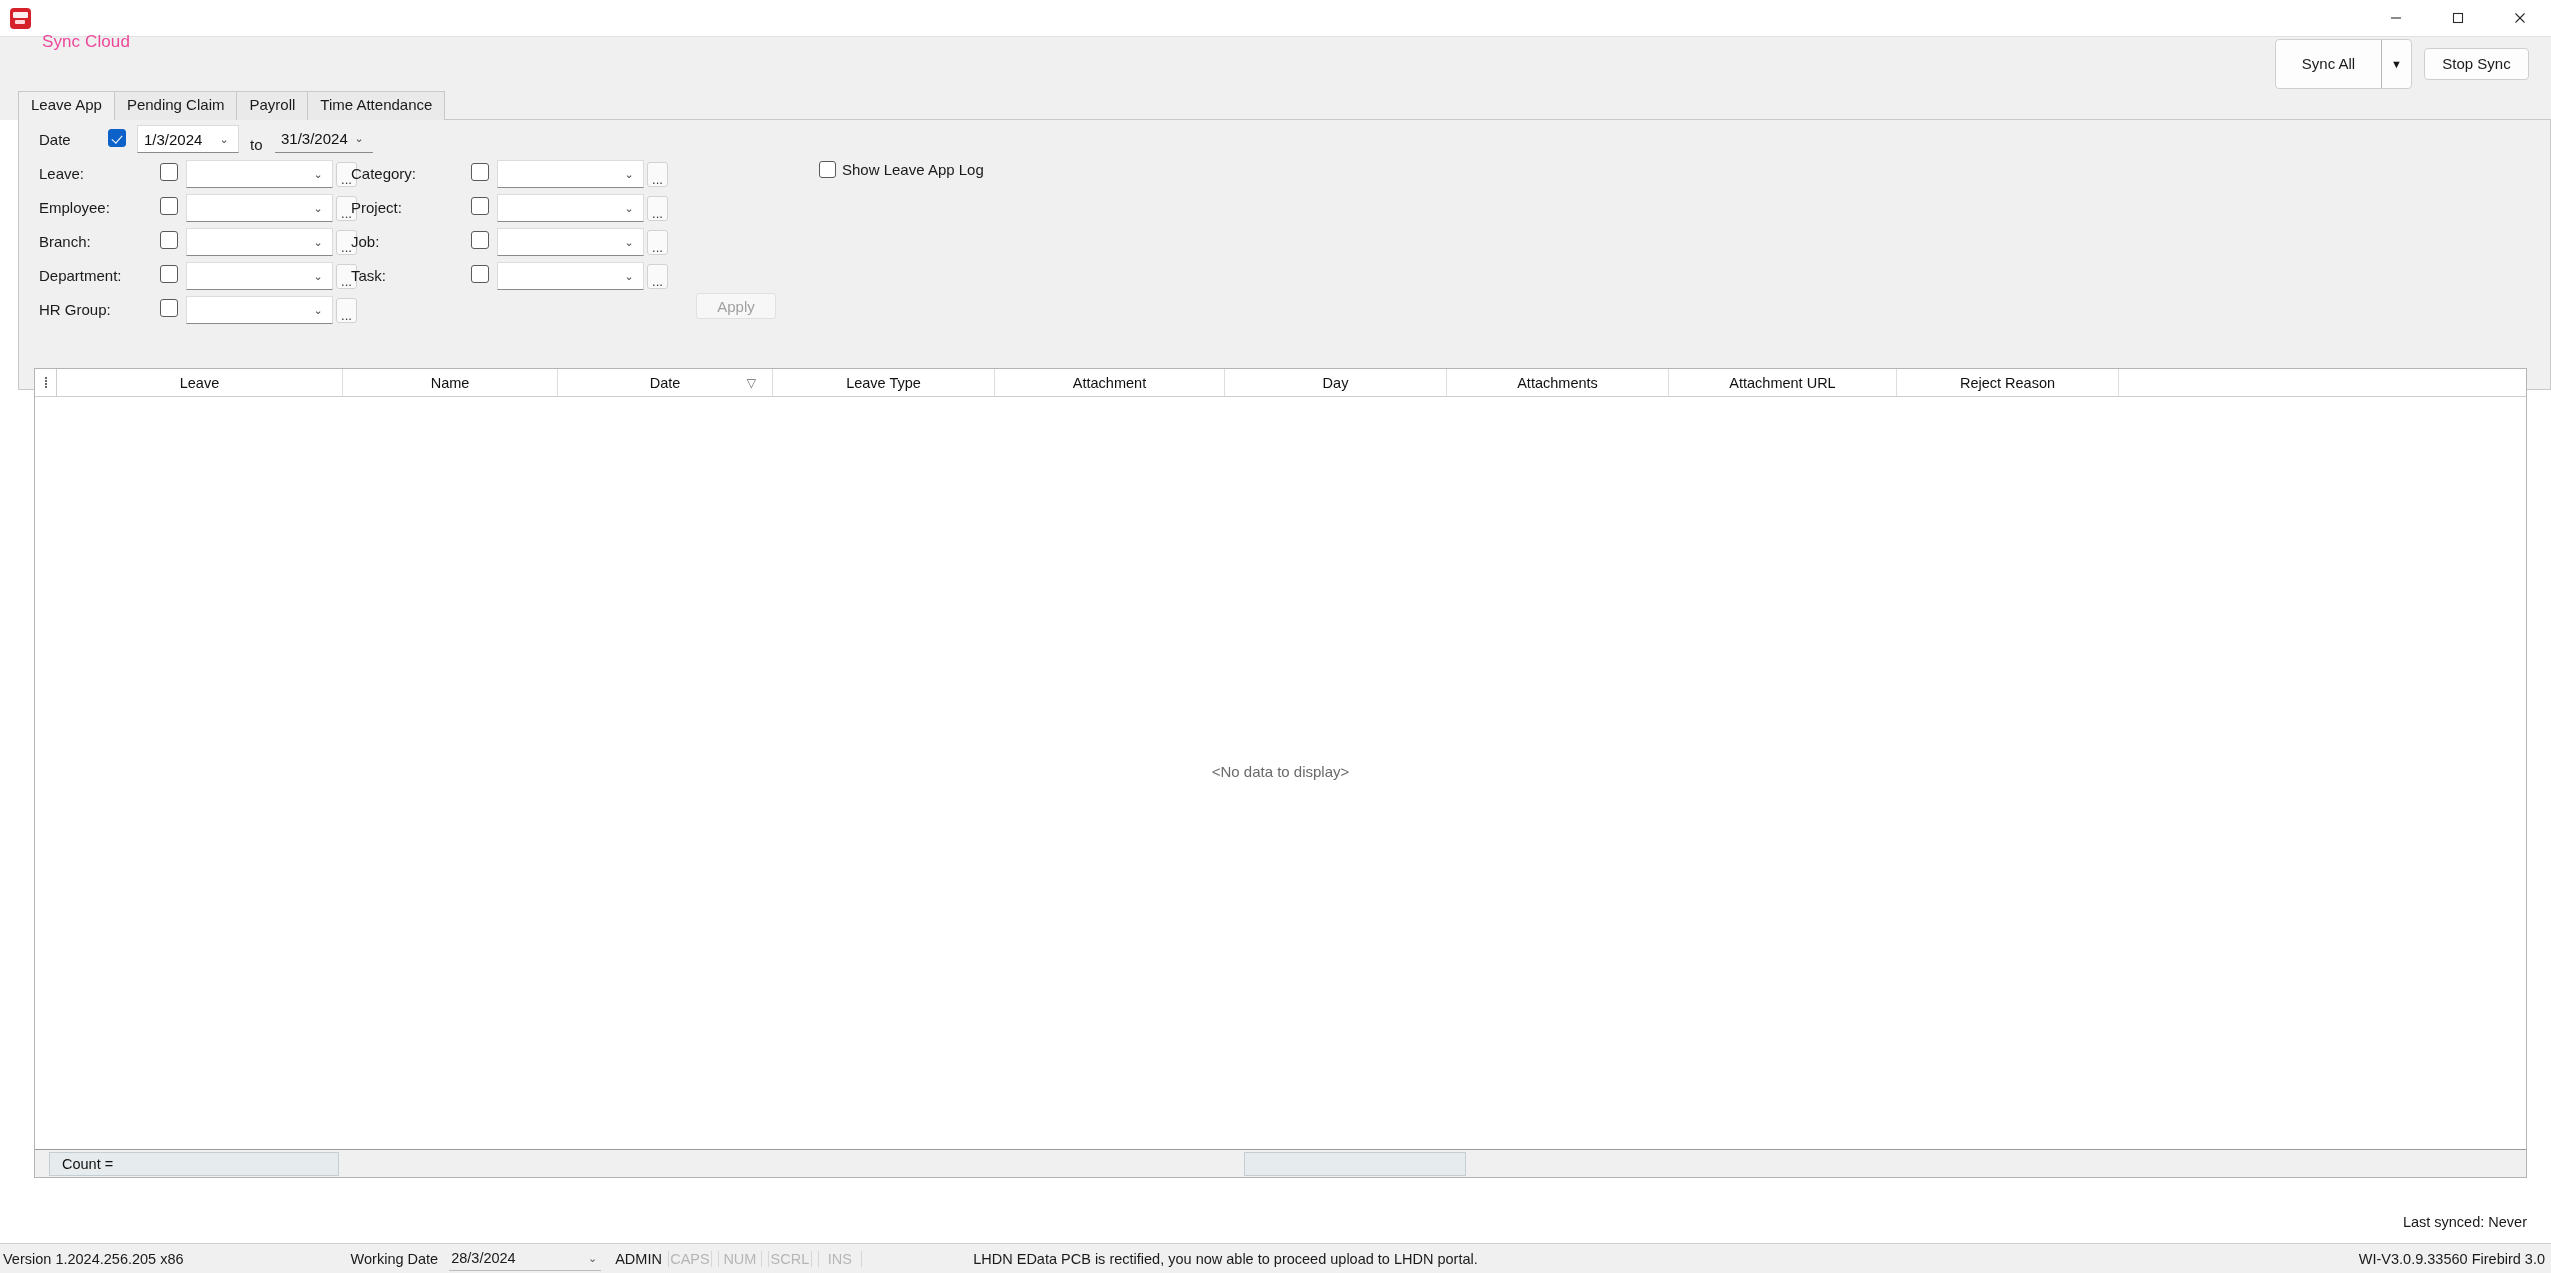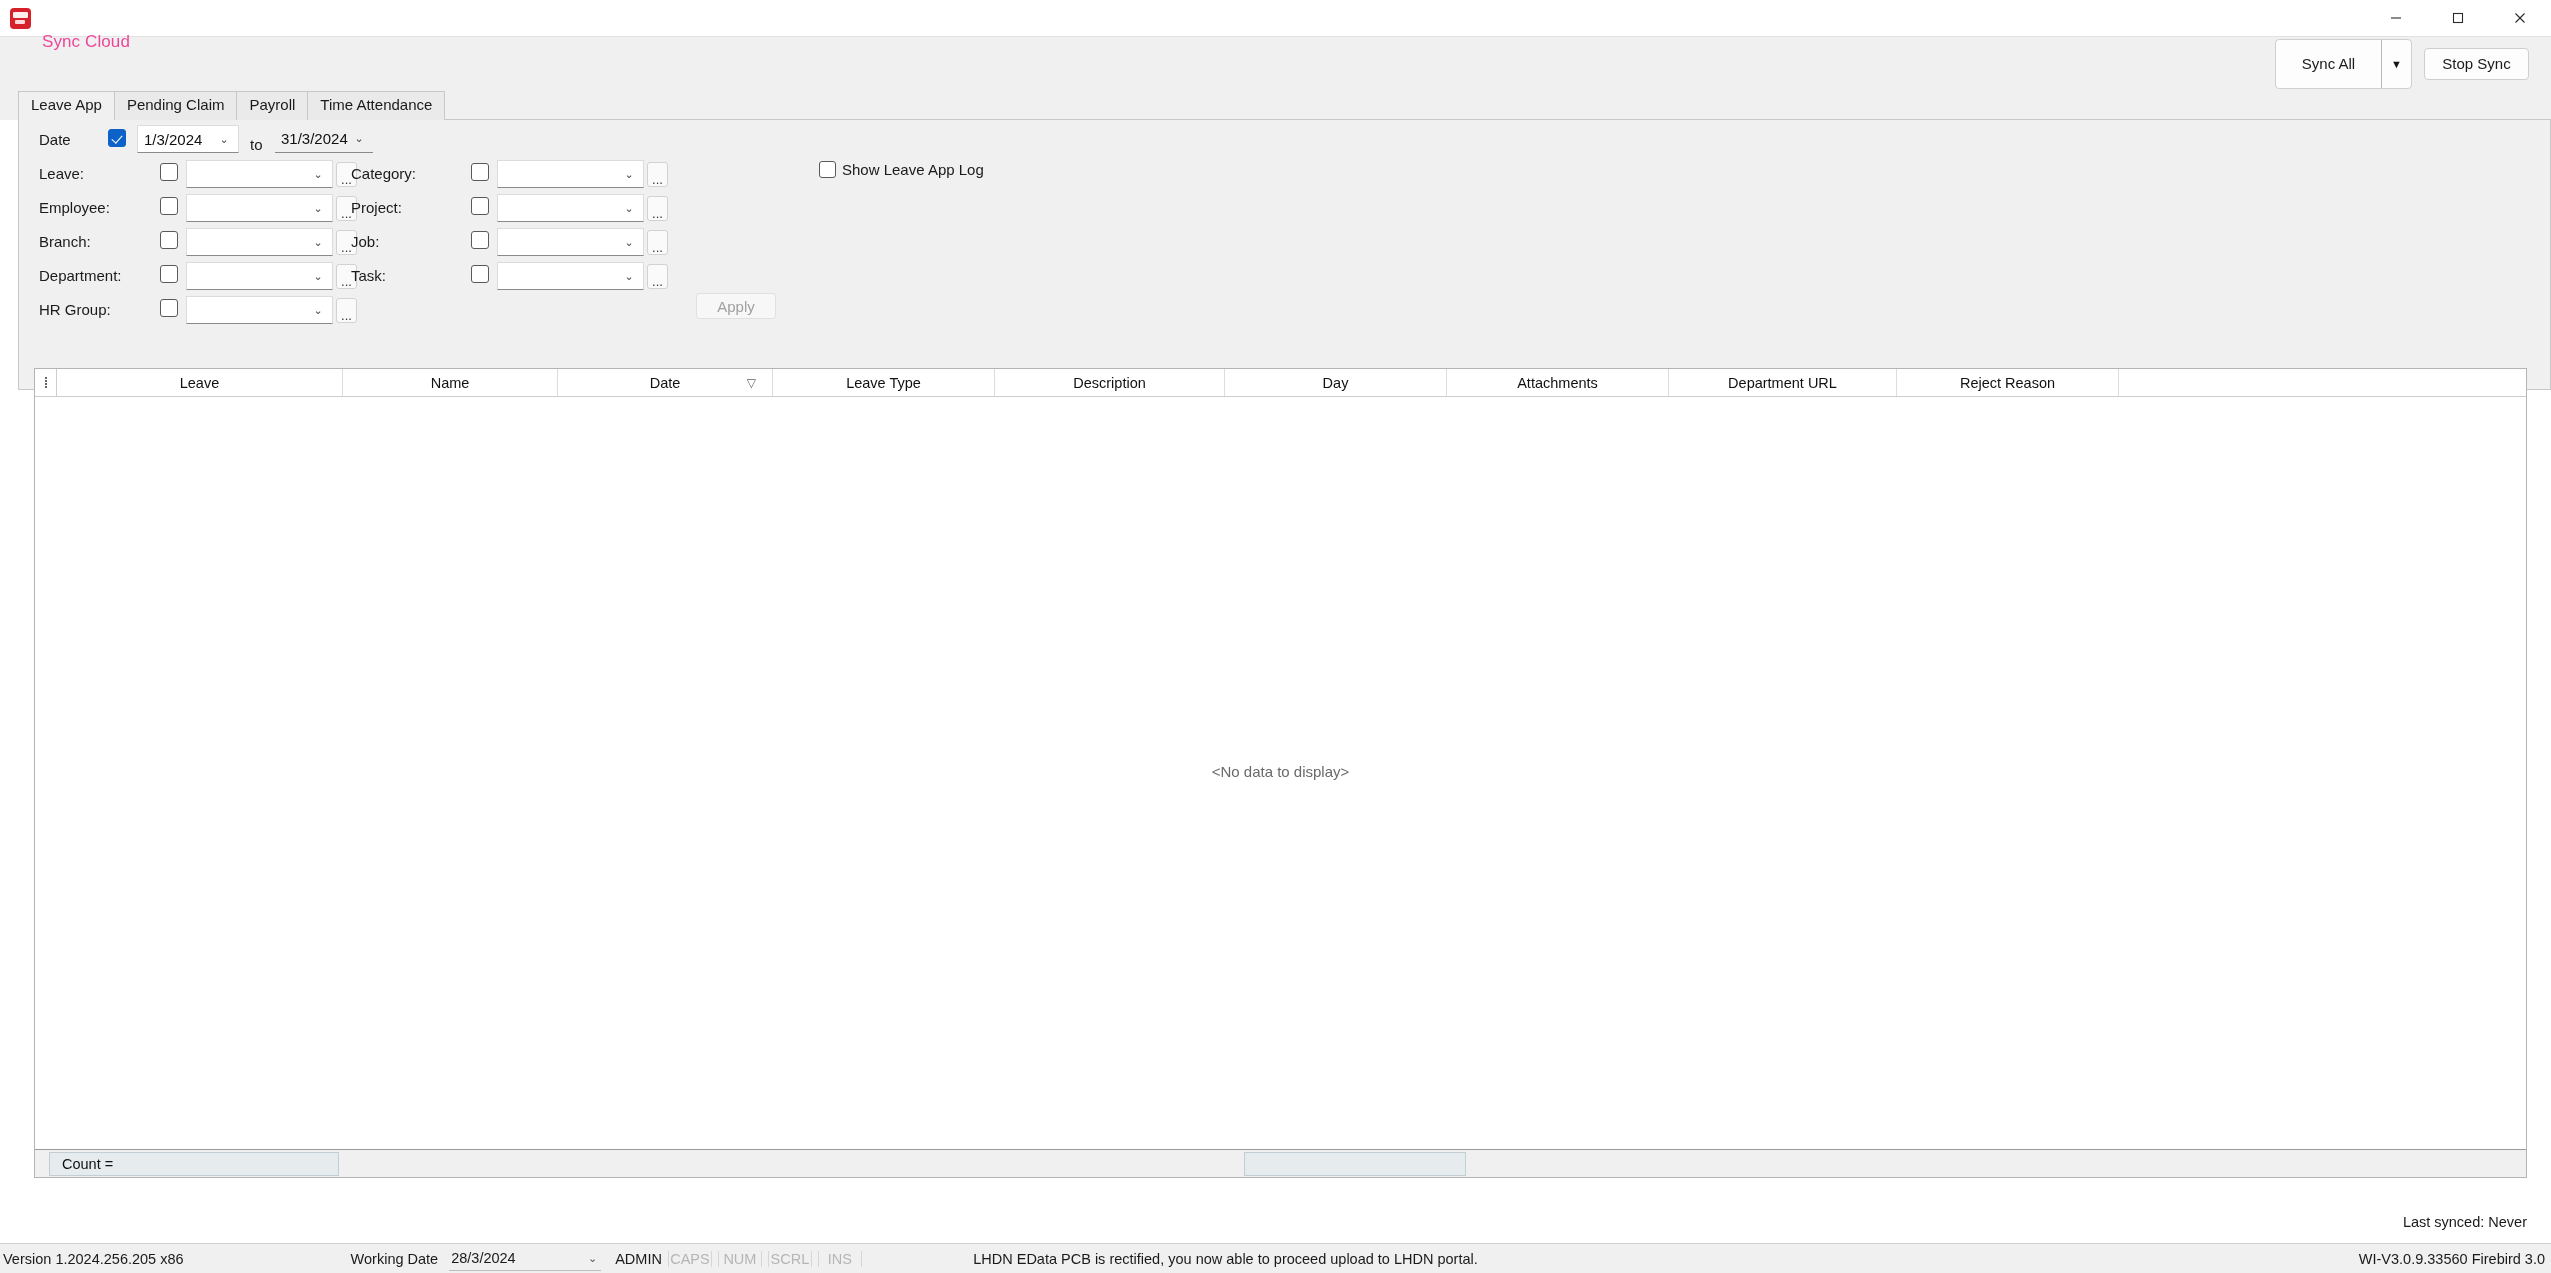--- a/index.html
+++ b/index.html
@@ -526,24 +526,24 @@
           <circle cx="3" cy="11" r="1" fill="#333"></circle>
       </svg>
     </div>
     <div class="hcell" style="width:286px;">Leave</div>
     <div class="hcell" style="width:215px;">Name</div>
     <div class="hcell" style="width:215px;">
       <span>Date</span>
       <span class="sortmark">▽</span>
     </div>
     <div class="hcell" style="width:222px;">Leave Type</div>
-    <div class="hcell" style="width:230px;">Description</div>
+    <div class="hcell" style="width:230px;">Attachment</div>
     <div class="hcell" style="width:222px;">Day</div>
     <div class="hcell" style="width:222px;">Attachments</div>
-    <div class="hcell" style="width:228px;">Department URL</div>
+    <div class="hcell" style="width:228px;">Attachment URL</div>
     <div class="hcell" style="width:222px;">Reject Reason</div>
     <div class="hcell last"></div>
   </div>
   <div class="gridbody">
     <div class="nodata">&lt;No data to display&gt;</div>
   </div>
   <div class="gridfoot">
     <div class="footcell c1">Count =</div>
     <div class="footcell c2"></div>
   </div>

